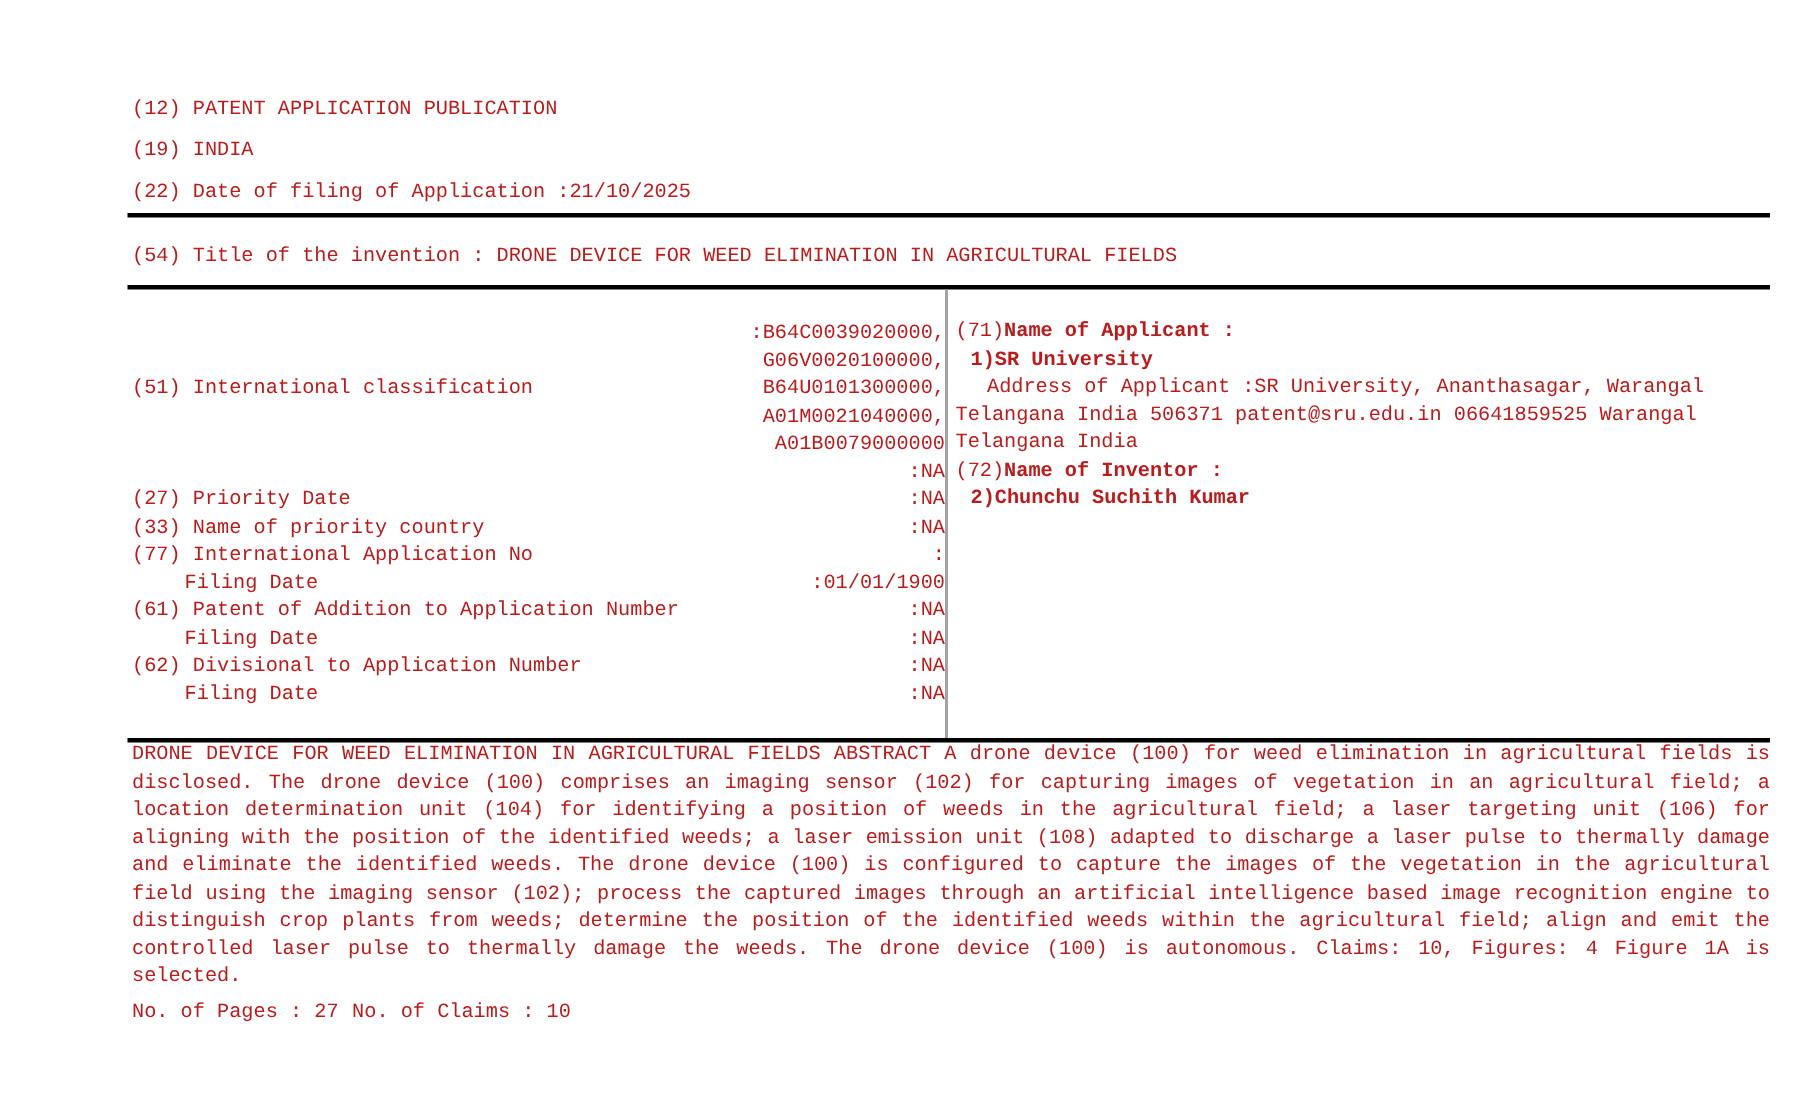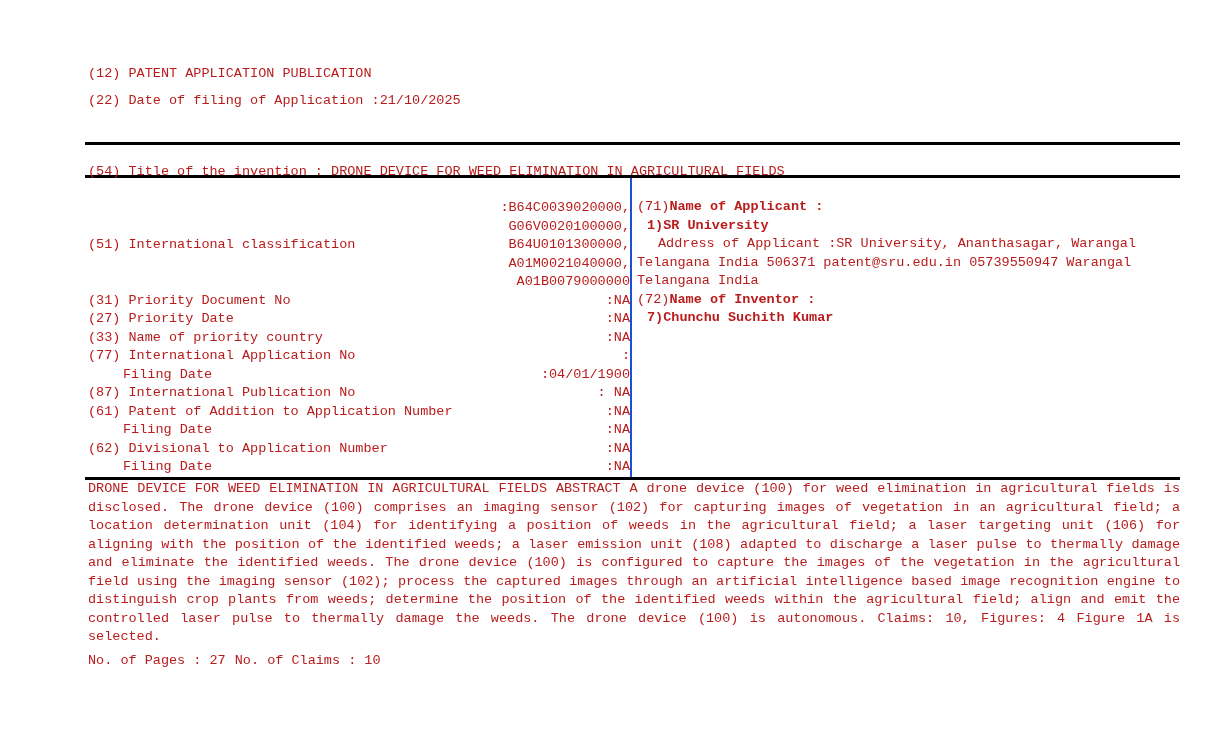--- a/index.html
+++ b/index.html
@@ -18,28 +18,28 @@
 
   
   .header { position: relative; margin-top: 60px; height: 82px; }
   .header-line { line-height: 27.4px; white-space: nowrap; padding-left: 3px; }
   .header-col-right { position: absolute; top: 0; left: 550px; }
 
   
   .rule { height: 3px; background: #000; }
 
   
-  .title-row { height: 30px; box-sizing: border-box; padding: 19px 0 0 3px; white-space: nowrap; }
+  .title-row { height: 45px; box-sizing: border-box; padding: 19px 0 0 3px; white-space: nowrap; }
 
   
   .biblio { display: flex; height: 299px; box-sizing: border-box; }
   .biblio-left { width: 545px; box-sizing: border-box; padding: 21px 0 0 3px; }
   .biblio-right {
     width: 550px; box-sizing: border-box;
-    border-left: 2px solid #1d4ed8;
+    border-left: 2px solid #a3a3a3;
     padding: 20px 8px 0 5px;
     line-height: 18.5px;
   }
   .biblio-row { display: flex; line-height: 18.5px; }
   .biblio-row.center { align-items: center; }
   .biblio-label { width: 387px; flex: 0 0 387px; }
   .biblio-label.indent { padding-left: 35px; box-sizing: border-box; }
   .biblio-value { white-space: pre-line; flex: 1; text-align: right; }
 
   .bold { font-weight: bold; }
@@ -56,20 +56,21 @@
 </style>
 </head>
 <body>
 
 <div class="page">
   <div class="content">
 
     <div class="header">
       <div class="header-col-left">
         <div class="header-line">(12) PATENT APPLICATION PUBLICATION</div>
+        <div class="header-line">(19) INDIA</div>
         <div class="header-line">(22) Date of filing of Application :21/10/2025</div>
       </div>
     </div>
 
     <div class="rule"></div>
 
     <div class="title-row">(54) Title of the invention : DRONE DEVICE FOR WEED ELIMINATION IN AGRICULTURAL FIELDS</div>
 
     <div class="rule"></div>
 
@@ -77,42 +78,37 @@
       <div class="biblio-left">
           <div class="biblio-row center">
             <div class="biblio-label">(51) International classification</div>
             <div class="biblio-value">:B64C0039020000,
 G06V0020100000,
 B64U0101300000,
 A01M0021040000,
 A01B0079000000</div>
           </div>
           <div class="biblio-row">
-            <div class="biblio-label">(31) Priority Document No</div>
             <div class="biblio-value">:NA</div>
           </div>
           <div class="biblio-row">
             <div class="biblio-label">(27) Priority Date</div>
             <div class="biblio-value">:NA</div>
           </div>
           <div class="biblio-row">
             <div class="biblio-label">(33) Name of priority country</div>
             <div class="biblio-value">:NA</div>
           </div>
           <div class="biblio-row">
             <div class="biblio-label">(77) International Application No</div>
             <div class="biblio-value">:</div>
           </div>
           <div class="biblio-row">
             <div class="biblio-label indent">Filing Date</div>
-            <div class="biblio-value">:04/01/1900</div>
-          </div>
-          <div class="biblio-row">
-            <div class="biblio-label">(87) International Publication No</div>
-            <div class="biblio-value">: NA</div>
+            <div class="biblio-value">:01/01/1900</div>
           </div>
           <div class="biblio-row">
             <div class="biblio-label">(61) Patent of Addition to Application Number</div>
             <div class="biblio-value">:NA</div>
           </div>
           <div class="biblio-row">
             <div class="biblio-label indent">Filing Date</div>
             <div class="biblio-value">:NA</div>
           </div>
           <div class="biblio-row">
@@ -120,23 +116,23 @@
             <div class="biblio-value">:NA</div>
           </div>
           <div class="biblio-row">
             <div class="biblio-label indent">Filing Date</div>
             <div class="biblio-value">:NA</div>
           </div>
         </div>
       <div class="biblio-right">
         <div><span>(71)</span><span class="bold">Name of Applicant :</span></div>
         <div class="bold party-name">1)SR University</div>
-        <div class="address">Address of Applicant :SR University, Ananthasagar, Warangal Telangana India 506371 patent@sru.edu.in 05739550947 Warangal Telangana India</div>
+        <div class="address">Address of Applicant :SR University, Ananthasagar, Warangal Telangana India 506371 patent@sru.edu.in 06641859525 Warangal Telangana India</div>
         <div><span>(72)</span><span class="bold">Name of Inventor :</span></div>
-        <div class="bold party-name">7)Chunchu Suchith Kumar</div>
+        <div class="bold party-name">2)Chunchu Suchith Kumar</div>
       </div>
     </div>
 
     <div class="rule"></div>
 
     <div class="abstract-text">DRONE DEVICE FOR WEED ELIMINATION IN AGRICULTURAL FIELDS ABSTRACT A drone device (100) for weed elimination in agricultural fields is disclosed. The drone device (100) comprises an imaging sensor (102) for capturing images of vegetation in an agricultural field; a location determination unit (104) for identifying a position of weeds in the agricultural field; a laser targeting unit (106) for aligning with the position of the identified weeds; a laser emission unit (108) adapted to discharge a laser pulse to thermally damage and eliminate the identified weeds. The drone device (100) is configured to capture the images of the vegetation in the agricultural field using the imaging sensor (102); process the captured images through an artificial intelligence based image recognition engine to distinguish crop plants from weeds; determine the position of the identified weeds within the agricultural field; align and emit the controlled laser pulse to thermally damage the weeds. The drone device (100) is autonomous. Claims: 10, Figures: 4 Figure 1A is selected.</div>
 
     <div class="footer">
       <span>No. of Pages : 27</span><span class="footer-claims">No. of Claims : 10</span>
     </div>

